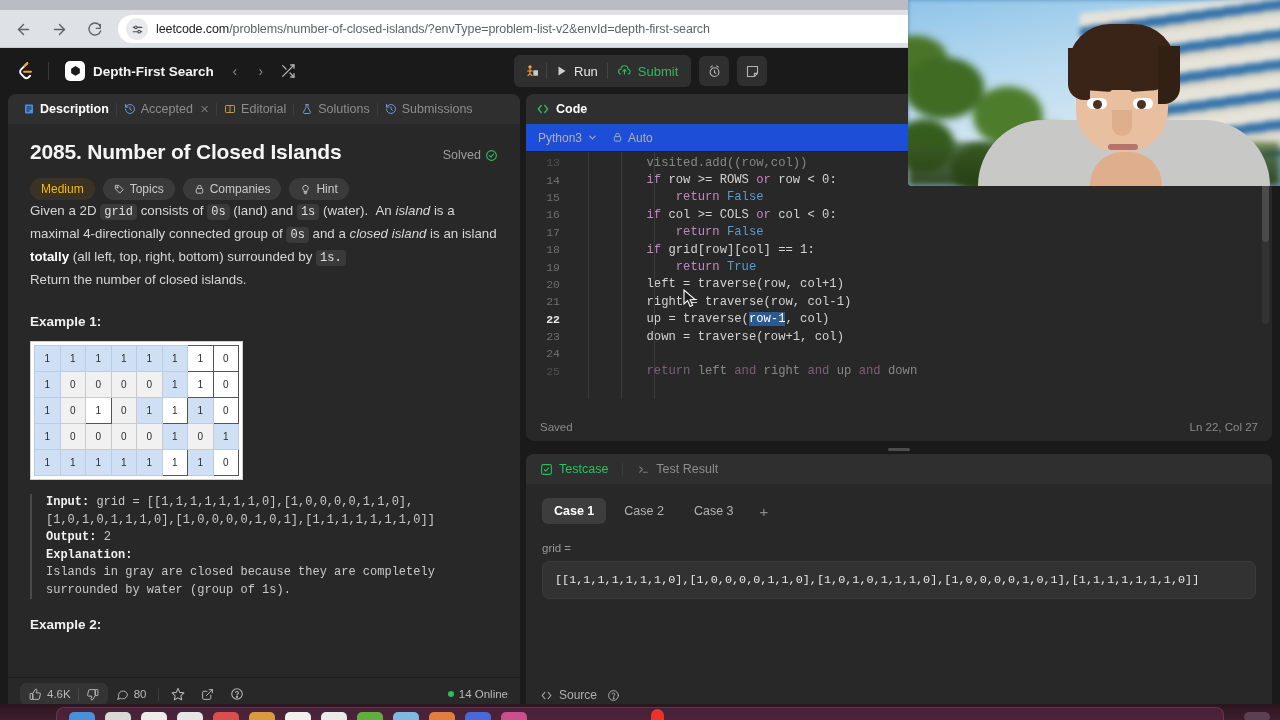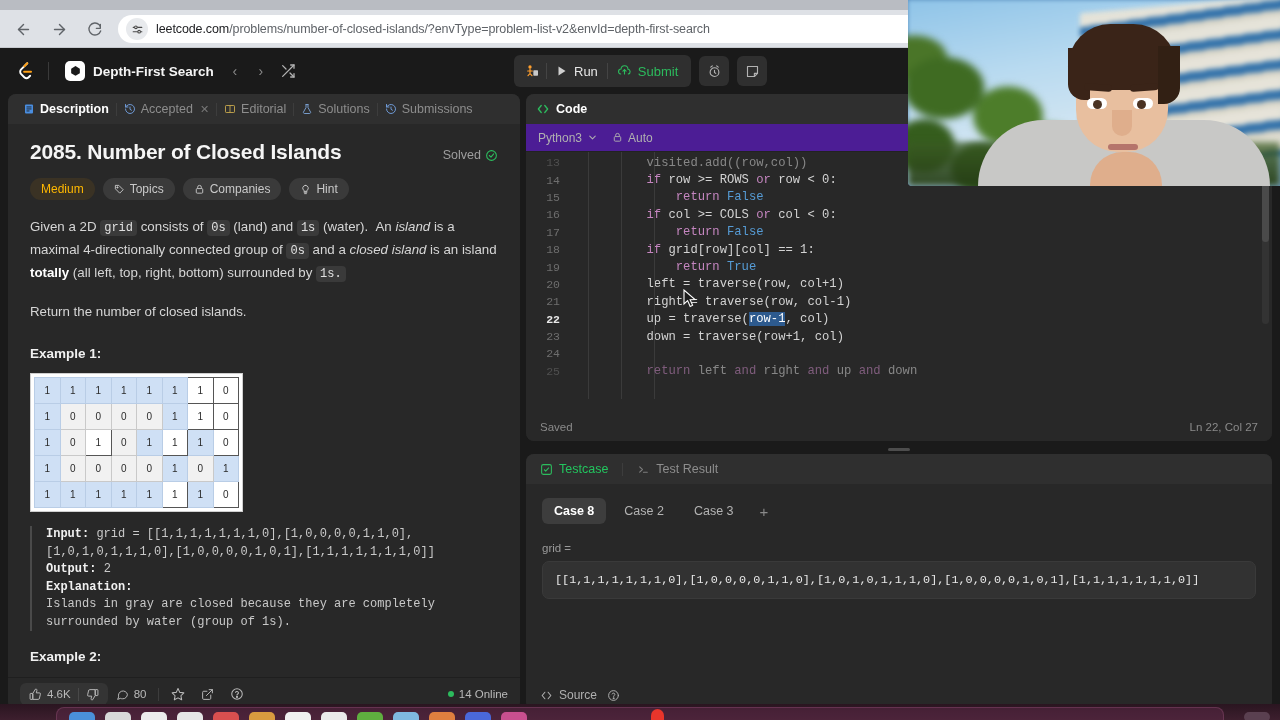--- a/index.html
+++ b/index.html
@@ -126,21 +126,21 @@
     white-space: nowrap;
   }
   .badges { display: flex; gap: 8px; margin-top: 14px; align-items: center; }
   .badge {
     background: #3a3a3a; border-radius: 20px; padding: 4px 11px;
     font-size: 12px; color: #c9c9c9; display: flex; align-items: center; gap: 5px;
     cursor: pointer;
   }
   .badge.medium { background: #3a3224; color: #ffb800; }
 
-  .ptext { color: #d6d6d6; font-size: 13.3px; line-height: 21px; margin-top: 16px; }
+  .ptext { color: #d6d6d6; font-size: 13.3px; line-height: 21px; }
   .ptext.second { }
   code.inline {
     background: #3a3a3a; border-radius: 4px; padding: 1px 4px;
     font-family: "Liberation Mono", monospace; font-size: 12px; color: #e0e0e0;
   }
   .ptext i { font-style: italic; }
   .ptext b { font-weight: 700; color: #fff; }
 
   .ex-head { font-size: 13.5px; font-weight: 700; color: #f0f0f0; margin-top: 24px; }
 
@@ -190,21 +190,21 @@
 
   
   .panel-code { left: 526px; top: 0px; width: 746px; height: 347px; display: flex; flex-direction: column; }
   .code-tabs {
     height: 30px; background: #2f2f2f; display: flex; align-items: center; padding: 0 10px;
     flex: 0 0 30px;
   }
   .code-tab { display: flex; align-items: center; gap: 6px; font-size: 12.5px; color: #fff; font-weight: 600; }
   .code-toolbar {
     height: 28px; display: flex; align-items: center; gap: 14px; padding: 0 12px;
-    background: #4c1d95; flex: 0 0 28px; border-bottom: 1px solid #222;
+    background: #1d4ed8; flex: 0 0 28px; border-bottom: 1px solid #222;
   }
   .ct-item { display: flex; align-items: center; gap: 5px; font-size: 12px; color: #b0b0b0; cursor: pointer; }
   .editor {
     flex: 1; background: #282828; position: relative; overflow: hidden;
     font-family: "Liberation Mono", monospace; font-size: 12px;
   }
   .code-line { display: flex; height: 17.4px; align-items: center; white-space: pre; }
   .ln {
     width: 48px; text-align: right; padding-right: 14px; color: #6e6e6e;
     font-size: 11.5px; flex: 0 0 48px;
@@ -777,21 +777,21 @@
           <div class="tt inactive">
             <svg width="13" height="13" viewBox="0 0 24 24" fill="none" stroke="#7d7d7d" stroke-width="2" stroke-linecap="round" stroke-linejoin="round">
                 <polyline points="5 7 10 12 5 17"></polyline>
                 <line x1="12" y1="17" x2="19" y2="17"></line>
               </svg>
             <span>Test Result</span>
           </div>
         </div>
         <div class="test-body">
           <div class="case-row">
-            <div class="case-pill active">Case 8</div>
+            <div class="case-pill active">Case 1</div>
             <div class="case-pill">Case 2</div>
             <div class="case-pill">Case 3</div>
             <div class="plus-btn">+</div>
           </div>
           <div class="grid-label">grid =</div>
           <div class="grid-input">[[1,1,1,1,1,1,1,0],[1,0,0,0,0,1,1,0],[1,0,1,0,1,1,1,0],[1,0,0,0,0,1,0,1],[1,1,1,1,1,1,1,0]]</div>
         </div>
         <div class="test-footer">
           <div class="tf-item">
             <svg width="13" height="13" viewBox="0 0 24 24" fill="none" stroke="#b0b0b0" stroke-width="2" stroke-linecap="round" stroke-linejoin="round">

